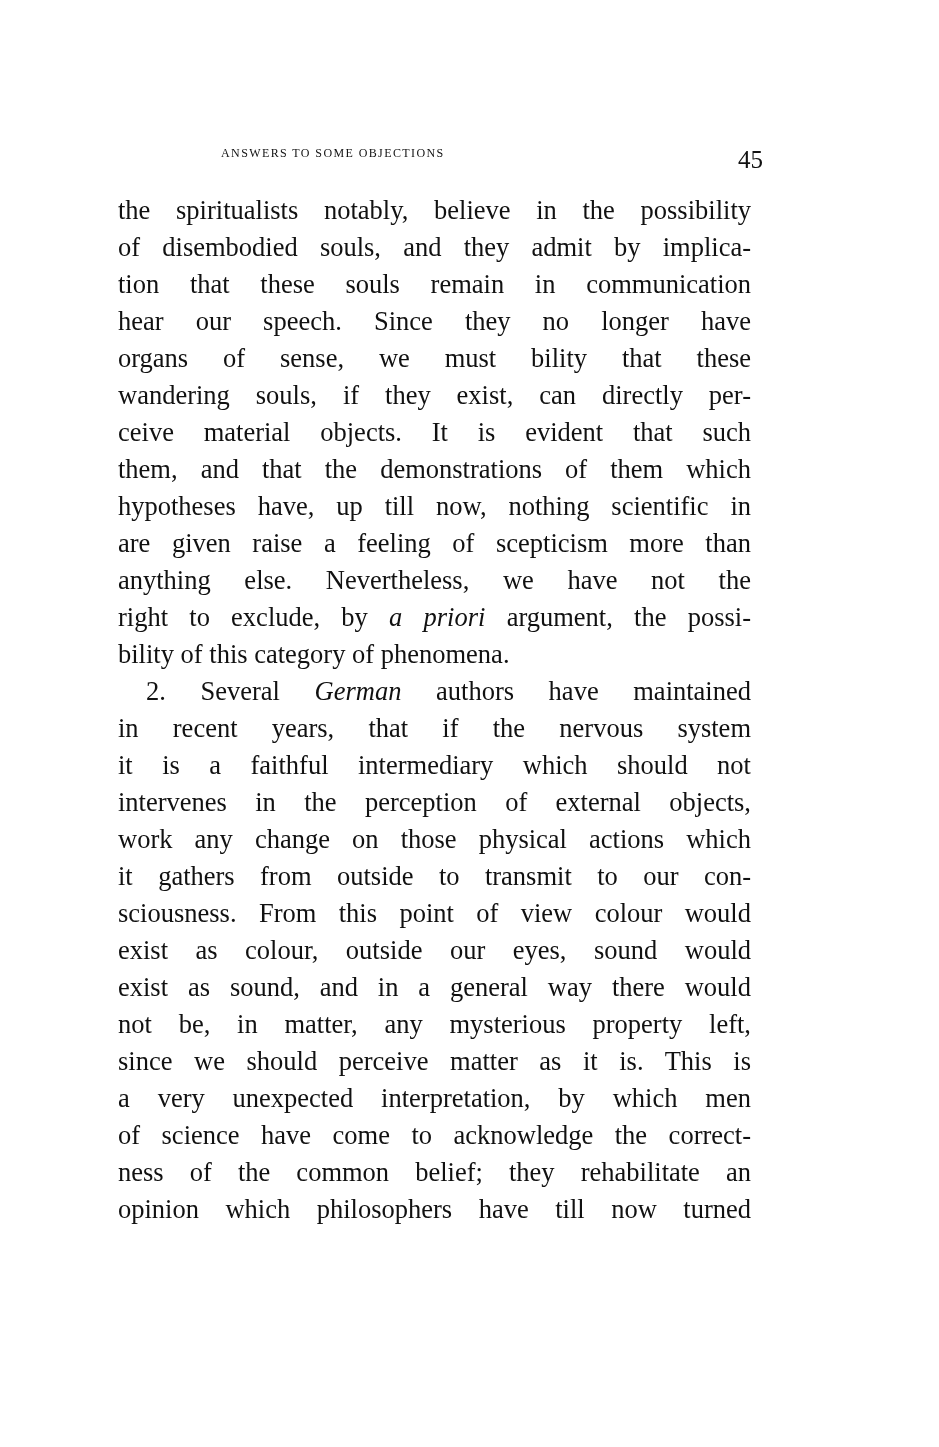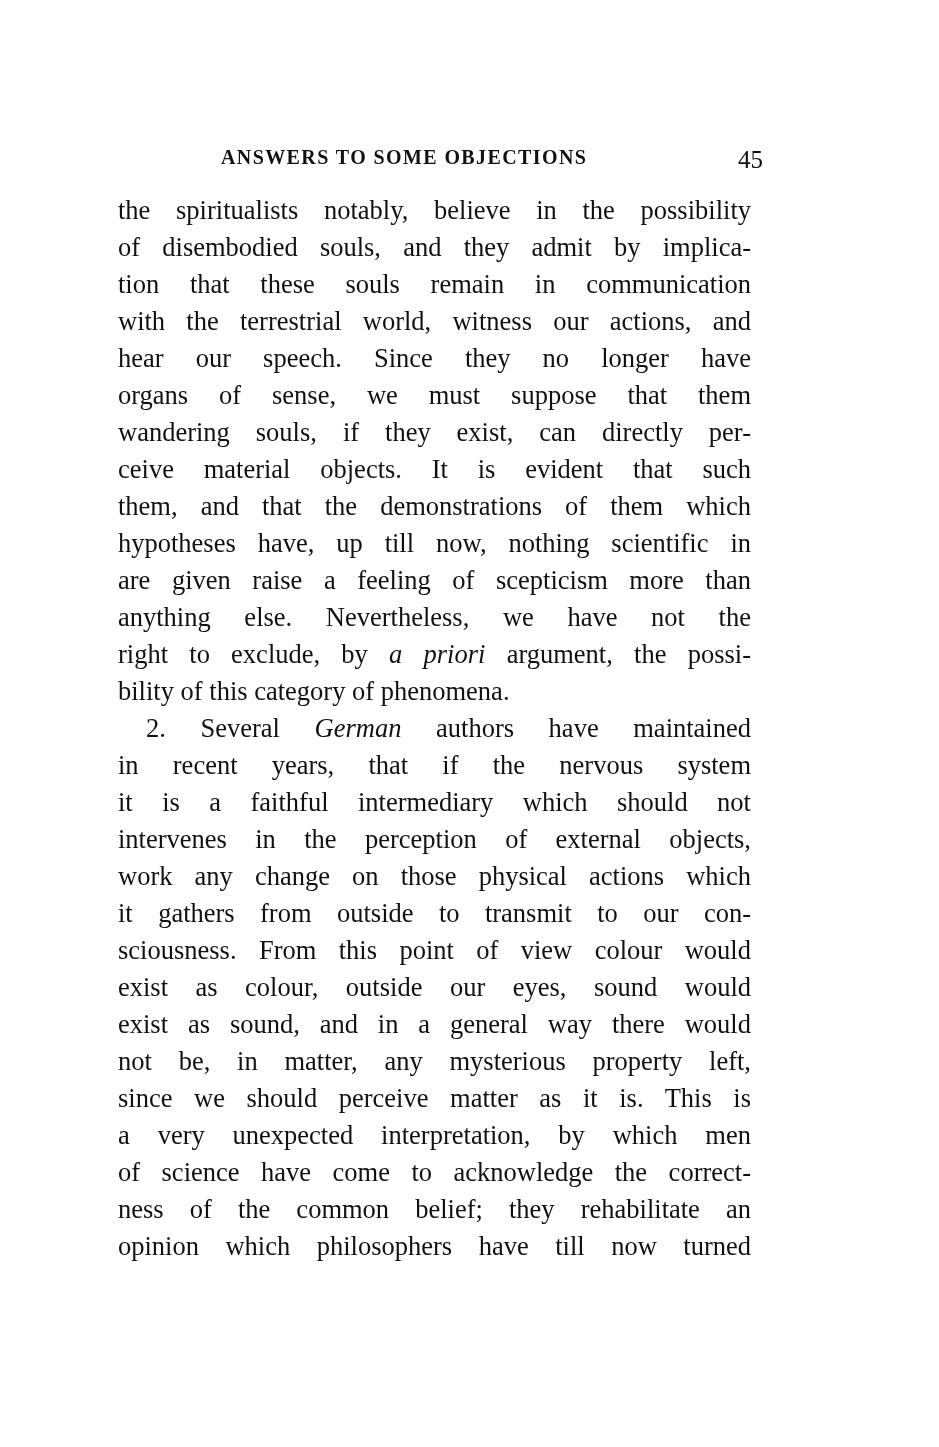--- a/index.html
+++ b/index.html
@@ -19,23 +19,23 @@
       position: absolute;
       top: 146px;
       left: 221px;
       width: 542px;
       height: 30px;
     }
     .running-title {
       position: absolute;
       left: 0;
       top: 0;
-      font-size: 20px;
+      font-size: 12px;
       letter-spacing: 1.4px;
-      font-weight: bold;
+      font-weight: normal;
       white-space: nowrap;
     }
     .page-number {
       position: absolute;
       right: 0;
       top: 0;
       font-size: 25px;
       white-space: nowrap;
     }
     .body-text {
@@ -74,23 +74,22 @@
 
   <div class="running-head">
     <span class="running-title">ANSWERS TO SOME OBJECTIONS</span>
     <span class="page-number">45</span>
   </div>
 
   <div class="body-text">
     <span class="line">the spiritualists notably, believe in the possibility</span>
     <span class="line">of disembodied souls, and they admit by implica-</span>
     <span class="line">tion that these souls remain in communication</span>
-    <span class="line">with the terrestrial world, witness our actions, and</span>
     <span class="line">hear our speech.  Since they no longer have</span>
-    <span class="line">organs of sense, we must suppose that them</span>
+    <span class="line">organs of sense, we must bility that these</span>
     <span class="line">wandering souls, if they exist, can directly per-</span>
     <span class="line">ceive material objects.  It is evident that such</span>
     <span class="line">them, and that the demonstrations of them which</span>
     <span class="line">hypotheses have, up till now, nothing scientific in</span>
     <span class="line">are given raise a feeling of scepticism more than</span>
     <span class="line">anything else.  Nevertheless, we have not the</span>
     <span class="line"><span class="seg">right to exclude, by </span><span class="seg italic">a priori</span><span class="seg"> argument, the possi-</span></span>
     <span class="line last">bility of this category of phenomena.</span>
     <span class="line indent"><span class="seg">2. Several </span><span class="seg italic">German</span><span class="seg"> authors have maintained</span></span>
     <span class="line">in recent years, that if the nervous system</span>

